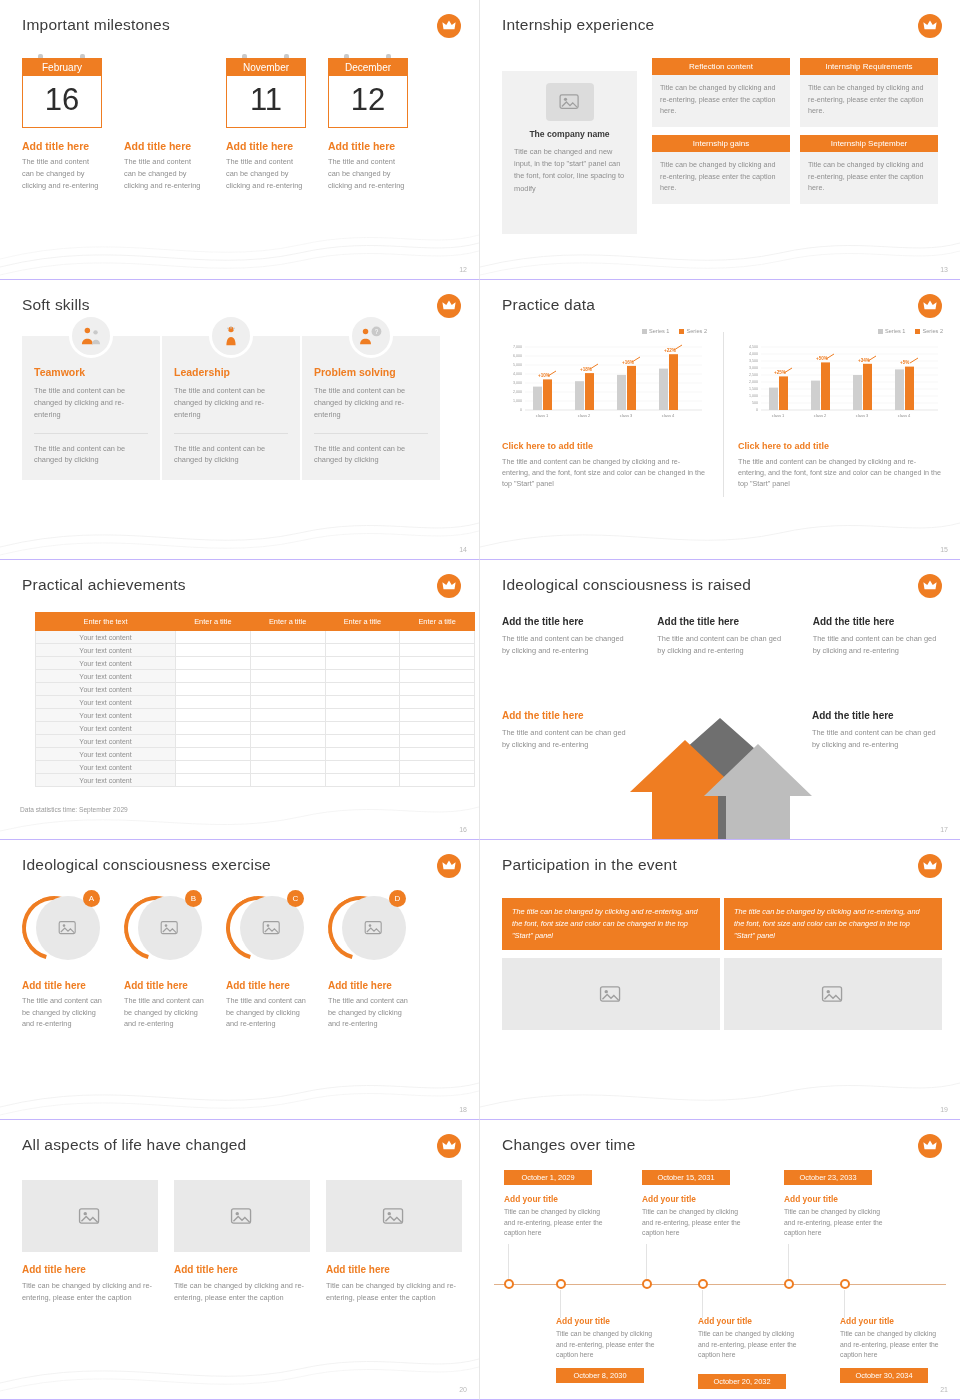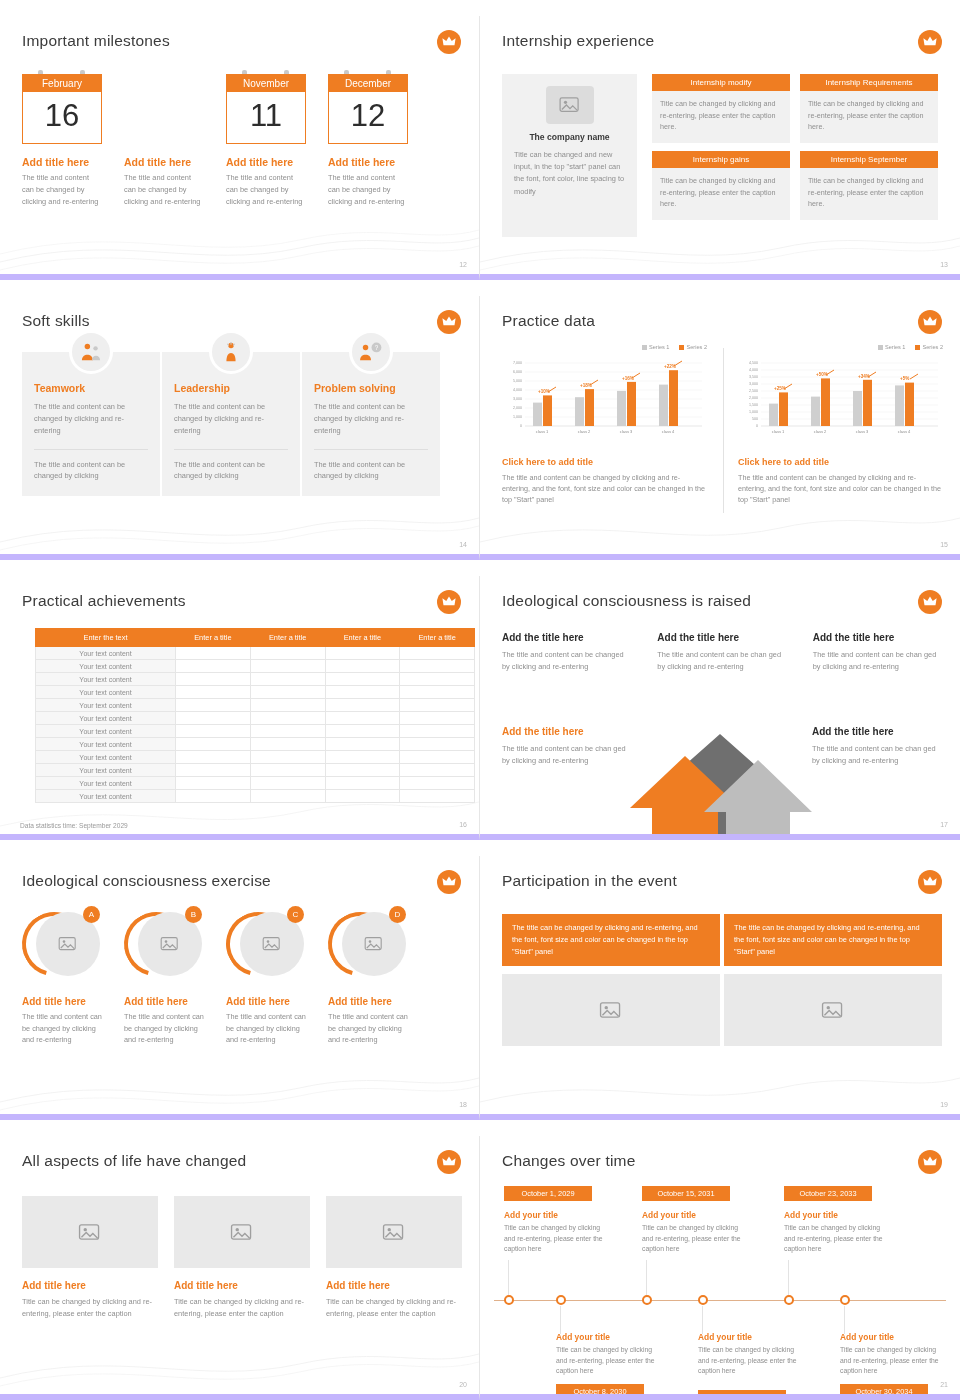--- a/index.html
+++ b/index.html
@@ -14,24 +14,23 @@
   .grid {
     display: grid;
     grid-template-columns: 480px 480px;
     grid-template-rows: repeat(5, 280px);
     width: 960px; height: 1400px;
   }
   .slide {
     position: relative;
     background: #ffffff;
     border-right: 1px solid #e6e6e6;
-    border-bottom: 6px solid #c4b5fd;
+    border-bottom: 1px solid #c4b5fd;
     overflow: hidden;
     padding: 0;
-    margin-top: 16px;
   }
   .slide:nth-child(2n) { border-right: none; }
   .slide .title {
     position: absolute;
     left: 22px; top: 16px;
     font-size: 15.5px;
     color: #3c3c3c;
     font-weight: normal;
     letter-spacing: .2px;
   }
@@ -75,21 +74,21 @@
   .cal-body {
     border:1px solid #ef7d22; border-top:none;
     text-align:center; font-size:31px; color:#2d2d2d; padding:6px 0 9px;
     background:#fff;
   }
   .cal-col h4 { margin:12px 0 4px; font-size:10.5px; color:#ef7d22; font-weight:bold; }
   .cal-col p { margin:0; font-size:7.4px; color:#8f8f8f; line-height:1.6; }
 
   
   .company-card {
-    position:absolute; left:22px; top:58px; width:135px; height:163px;
+    position:absolute; left:22px; top:71px; width:135px; height:163px;
     background:#f1f1f1; padding:10px 12px;
   }
   .company-icon {
     width:48px;height:38px;margin:2px auto 8px; background:#dcdcdc;border-radius:4px;
     display:flex;align-items:center;justify-content:center;
   }
   .company-card h5 { margin:0 0 7px; text-align:center; font-size:8.6px; color:#3a3a3a; font-weight:bold;}
   .company-card p { margin:0; font-size:7.4px; color:#8f8f8f; line-height:1.65;}
   .intern-grid {
     position:absolute; left:172px; top:58px; width:286px;
@@ -164,21 +163,21 @@
   .circ .tag {
     position:absolute; right:2px; top:-2px; width:17px;height:17px;border-radius:50%;
     background:#ef7d22;color:#fff;font-size:8px;line-height:17px;text-align:center;z-index:3;
   }
   .circ-col h4 { margin:12px 0 4px; font-size:10px; color:#ef7d22; font-weight:bold;}
   .circ-col p { margin:0; font-size:7.3px; color:#8f8f8f; line-height:1.6;}
 
   
   .part-top { position:absolute; left:22px; top:58px; width:440px; height:52px; display:flex;}
   .part-top div {
-    flex:1; background:#ef7d22; color:#fff; font-size:7.4px; padding:8px 10px; line-height:1.6;
+    flex:1; background:#ef7d22; color:#fff; font-size:7.4px; padding:8px 10px; line-height:1.6;font-style:italic;
   }
   .part-top div:first-child { margin-right:4px; }
   .part-bottom { position:absolute; left:22px; top:118px; width:440px; height:72px; display:flex; gap:4px;}
   .part-bottom div { flex:1; background:#e9e9e9; display:flex; align-items:center; justify-content:center;}
 
   
   .asp-wrap { position:absolute; left:22px; top:60px; display:flex; gap:16px;}
   .asp { width:136px; }
   .asp .ph { height:72px; background:#e9e9e9; display:flex;align-items:center;justify-content:center;}
   .asp h4 { margin:12px 0 5px; font-size:10px; color:#ef7d22; font-weight:bold;}
@@ -275,21 +274,21 @@
             <circle cx="7" cy="7" r="1.8" fill="#9f9f9f"></circle>
             <path d="M3 15l5-5 4 4 3-3 5 5" fill="none" stroke="#9f9f9f" stroke-width="1.4"></path>
           </svg>
       </div>
       <h5>The company name</h5>
       <p>Title can be changed and new input, in the top "start" panel can the font, font color, line spacing to modify</p>
     </div>
 
     <div class="intern-grid">
       <div class="intern-cell">
-        <div class="intern-head">Internship modify</div>
+        <div class="intern-head">Reflection content</div>
         <div class="intern-body">Title can be changed by clicking and re-entering, please enter the caption here.</div>
       </div>
       <div class="intern-cell">
         <div class="intern-head">Internship Requirements</div>
         <div class="intern-body">Title can be changed by clicking and re-entering, please enter the caption here.</div>
       </div>
       <div class="intern-cell">
         <div class="intern-head">Internship gains</div>
         <div class="intern-body">Title can be changed by clicking and re-entering, please enter the caption here.</div>
       </div>

